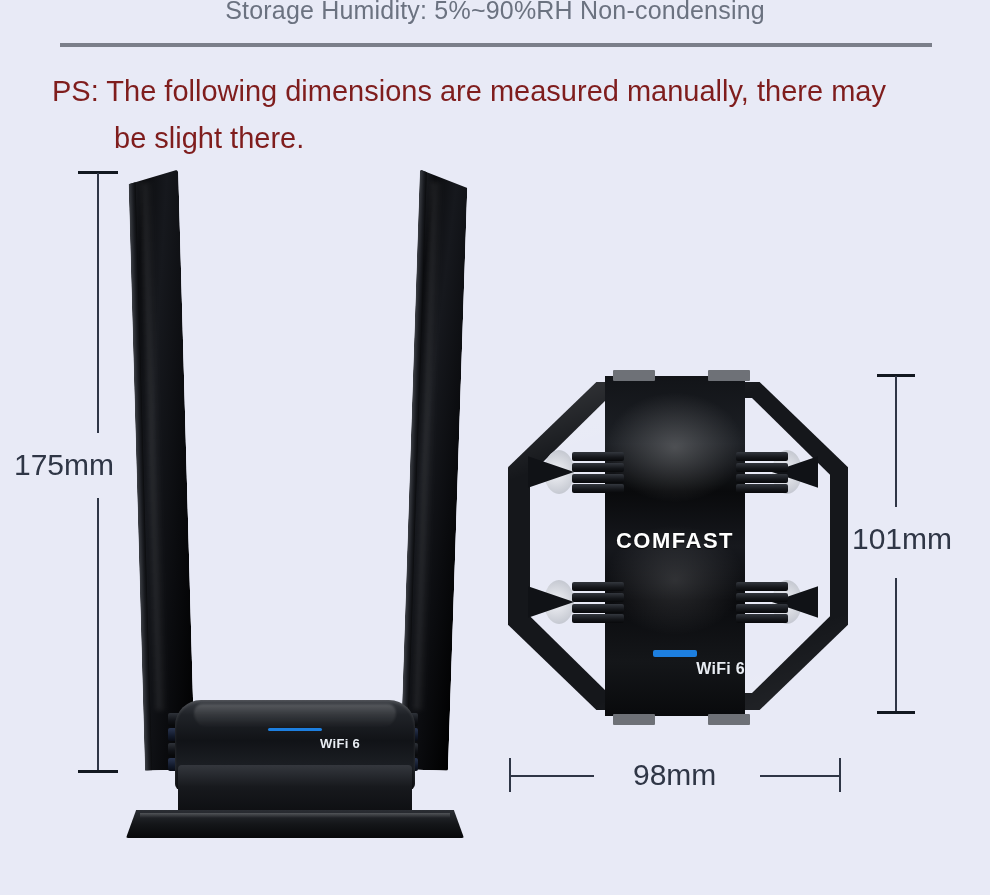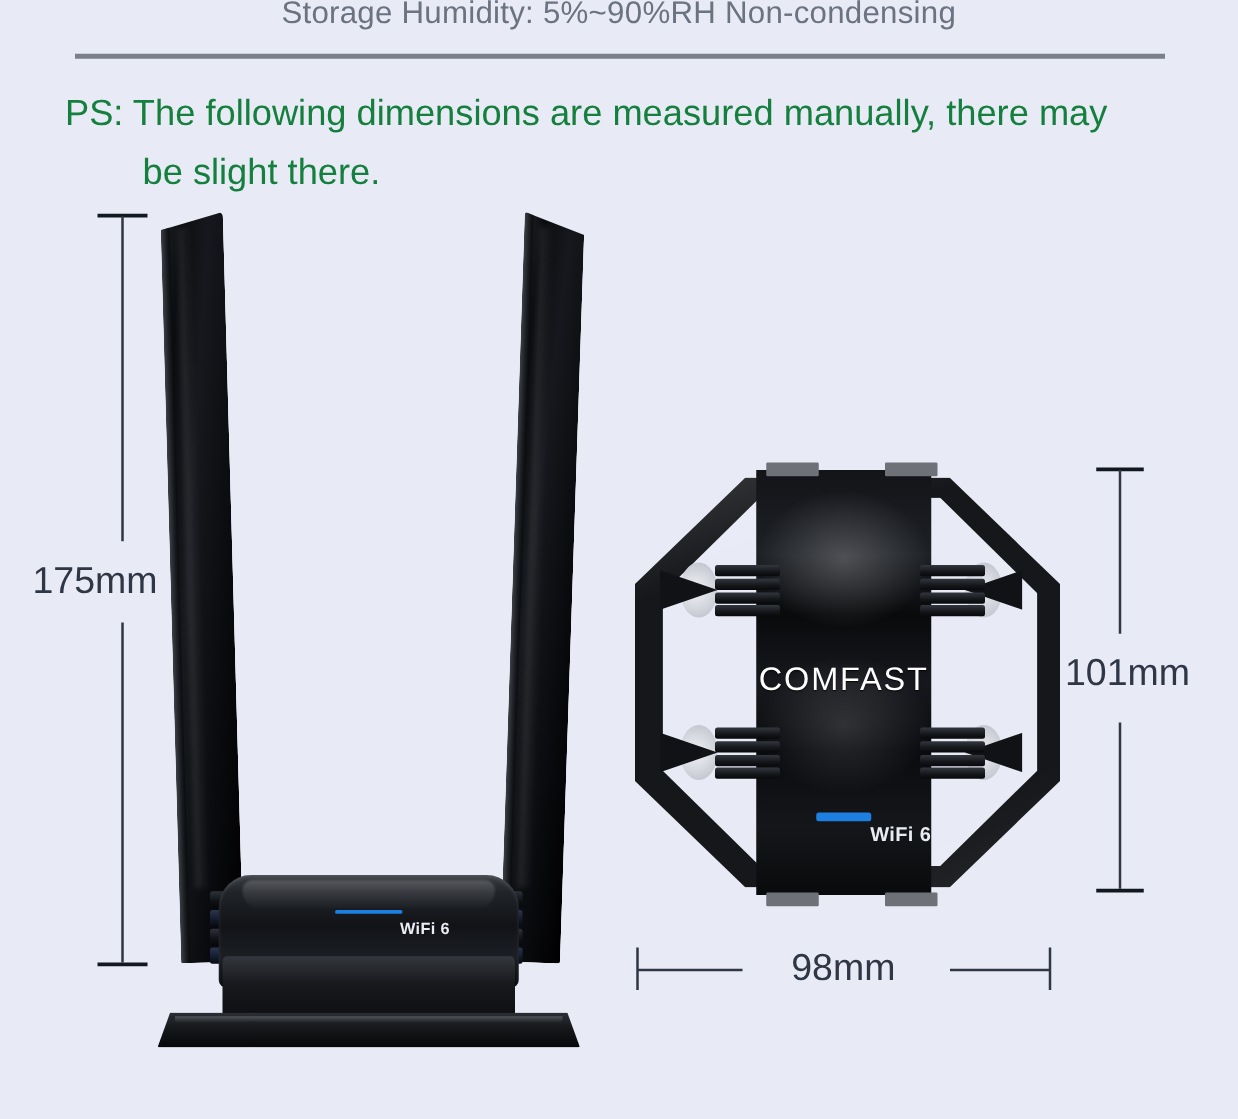--- a/index.html
+++ b/index.html
@@ -17,21 +17,21 @@
     text-align:center;
     font-size:25px;color:#6b7280;letter-spacing:.2px;
     white-space:nowrap;
   }
   .divider{
     position:absolute;left:60px;top:43px;width:872px;height:4px;
     background:#7b7f8a;
   }
   .ps-block{
     position:absolute;left:52px;top:68px;width:900px;
-    font-size:29px;line-height:47px;color:#15803d;
+    font-size:29px;line-height:47px;color:#7f1d1d;
   }
   .ps-label{display:inline-block;}
   .ps-text{display:inline;}
   .ps-line2{display:block;margin-left:62px;}
 
   
   .dim-line-v{position:absolute;background:#2f3646;width:2px;}
   .dim-line-h{position:absolute;background:#2f3646;height:2px;}
   .dim-cap-h{position:absolute;background:#121820;height:3px;}
   .dim-cap-v{position:absolute;background:#2f3646;width:2px;}
@@ -163,21 +163,21 @@
     position:absolute;width:52px;height:40px;
   }
   .joint-seg{
     position:absolute;left:0;width:100%;height:9px;
     background:linear-gradient(180deg,#33373e,#14161a 60%,#08090b);
     border-radius:2px;
   }
 
   .logo-R{
     position:absolute;left:105px;top:160px;width:140px;text-align:center;
-    color:#fff;font-size:26px;font-weight:normal;letter-spacing:1.5px;
+    color:#fff;font-size:22px;font-weight:bold;letter-spacing:1.5px;
     font-family:"Liberation Sans",sans-serif;
     text-shadow:0 1px 1px rgba(0,0,0,.9);
   }
 </style>
 </head>
 <body>
 
 <div class="page">
 
   <div class="spec-line">Storage Humidity: 5%~90%RH Non-condensing</div>
@@ -186,21 +186,21 @@
 
   <div class="ps-block">
     <span class="ps-label">PS:</span>
     <span class="ps-text">The following dimensions are measured manually, there may</span>
     <span class="ps-line2">be slight there.</span>
   </div>
 
   <div>
     <div class="dim-cap-h" style="left:78px;top:171px;width:40px;"></div>
     <div class="dim-line-v" style="left:97px;top:173px;height:260px;"></div>
-    <div class="dim-label" style="left:26px;top:448px;">175mm</div>
+    <div class="dim-label" style="left:14px;top:448px;">175mm</div>
     <div class="dim-line-v" style="left:97px;top:498px;height:272px;"></div>
     <div class="dim-cap-h" style="left:78px;top:770px;width:40px;"></div>
   </div>
 
   <div class="dev-left">
 
     <div class="ant ant-L">
       <div class="ant-face"></div>
       <div class="ant-edge"></div>
       <div class="ant-gloss"></div>

